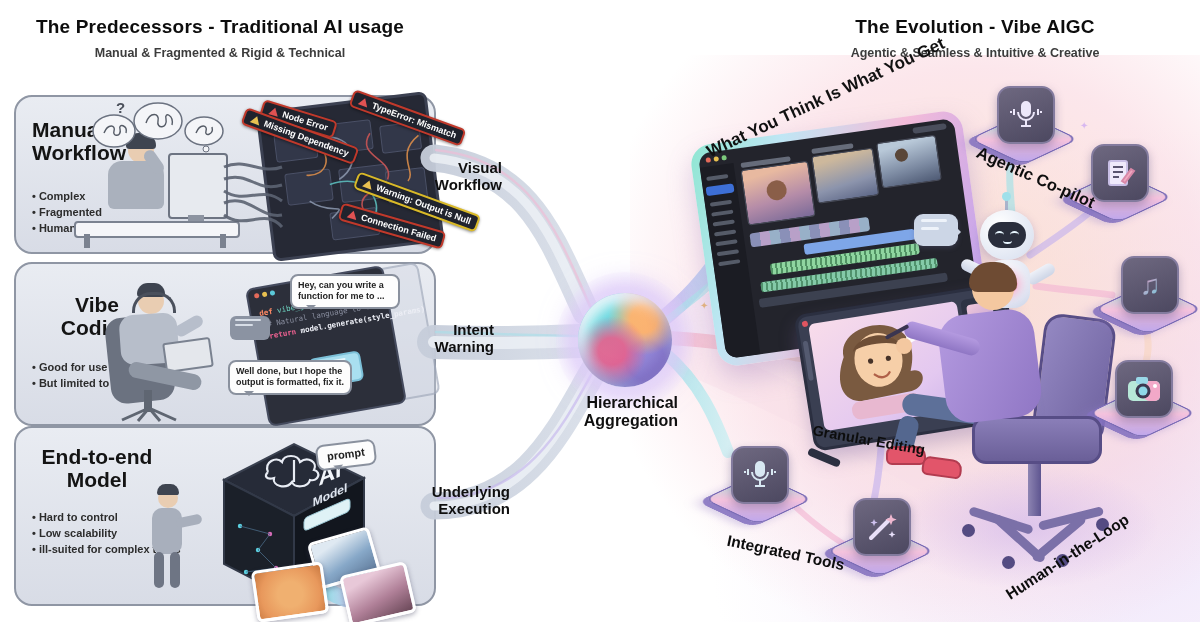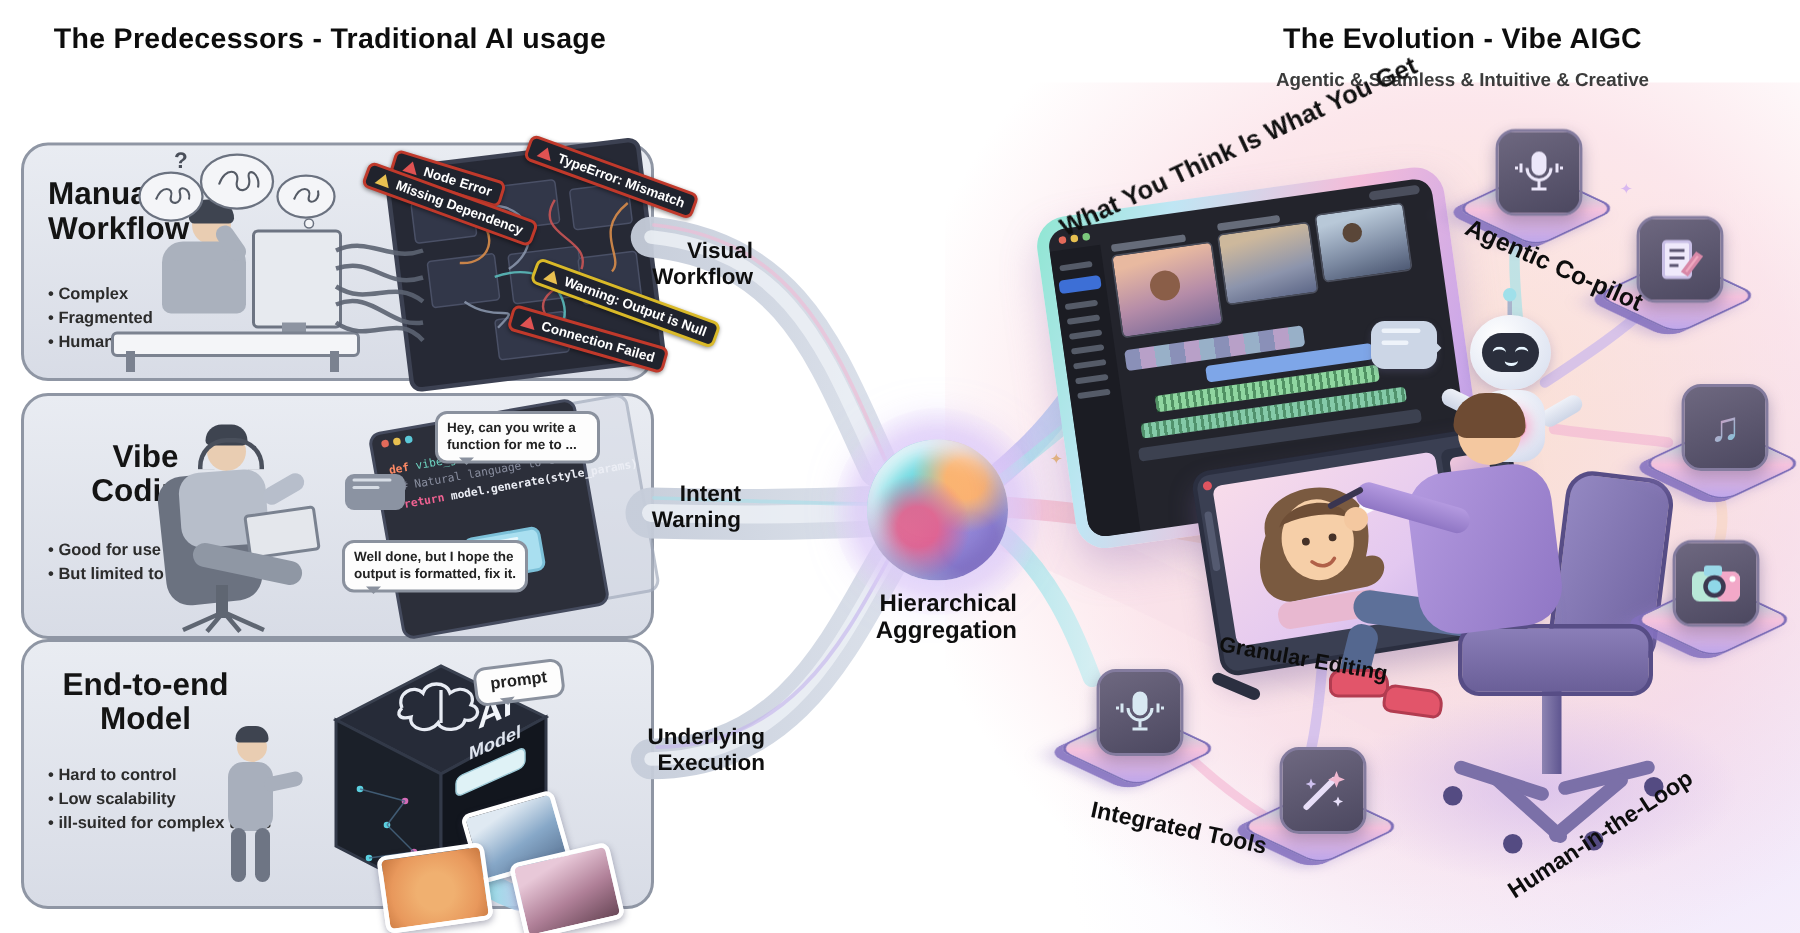--- a/index.html
+++ b/index.html
@@ -176,20 +176,21 @@
       <path d="M1036,286 C1072,291 1100,293 1112,295" stroke="#f4b8d4" stroke-width="7"></path>
       <path d="M1012,214 C1010,190 1008,168 1012,150" stroke="#a2e2e8" stroke-width="7"></path>
       <path d="M1142,318 C1150,336 1150,352 1144,368" stroke="#f8d6c2" stroke-width="7"></path>
       <path d="M882,436 C880,464 877,488 873,504" stroke="#c6b4ee" stroke-width="7"></path>
       <path d="M760,470 C790,505 818,528 845,545" stroke="#f4b8d4" stroke-width="6"></path>
     </g>
   </svg>
 
   <div class="hdr" style="left:30px;top:16px;width:380px;">
     <div class="t">The Predecessors - Traditional AI usage</div>
+    <div class="s">Manual &amp; Fragmented &amp; Rigid &amp; Technical</div>
   </div>
   <div class="hdr" style="left:790px;top:16px;width:370px;">
     <div class="t">The Evolution - Vibe AIGC</div>
     <div class="s">Agentic &amp; Seamless &amp; Intuitive &amp; Creative</div>
   </div>
 
   <div class="panel" style="top:95px;height:155px;">
     <div class="p-head" style="left:16px;top:22px;width:112px;">Manual Workflow</div>
     <ul class="p-list" style="left:16px;top:92px;">
       <li>Complex</li>

